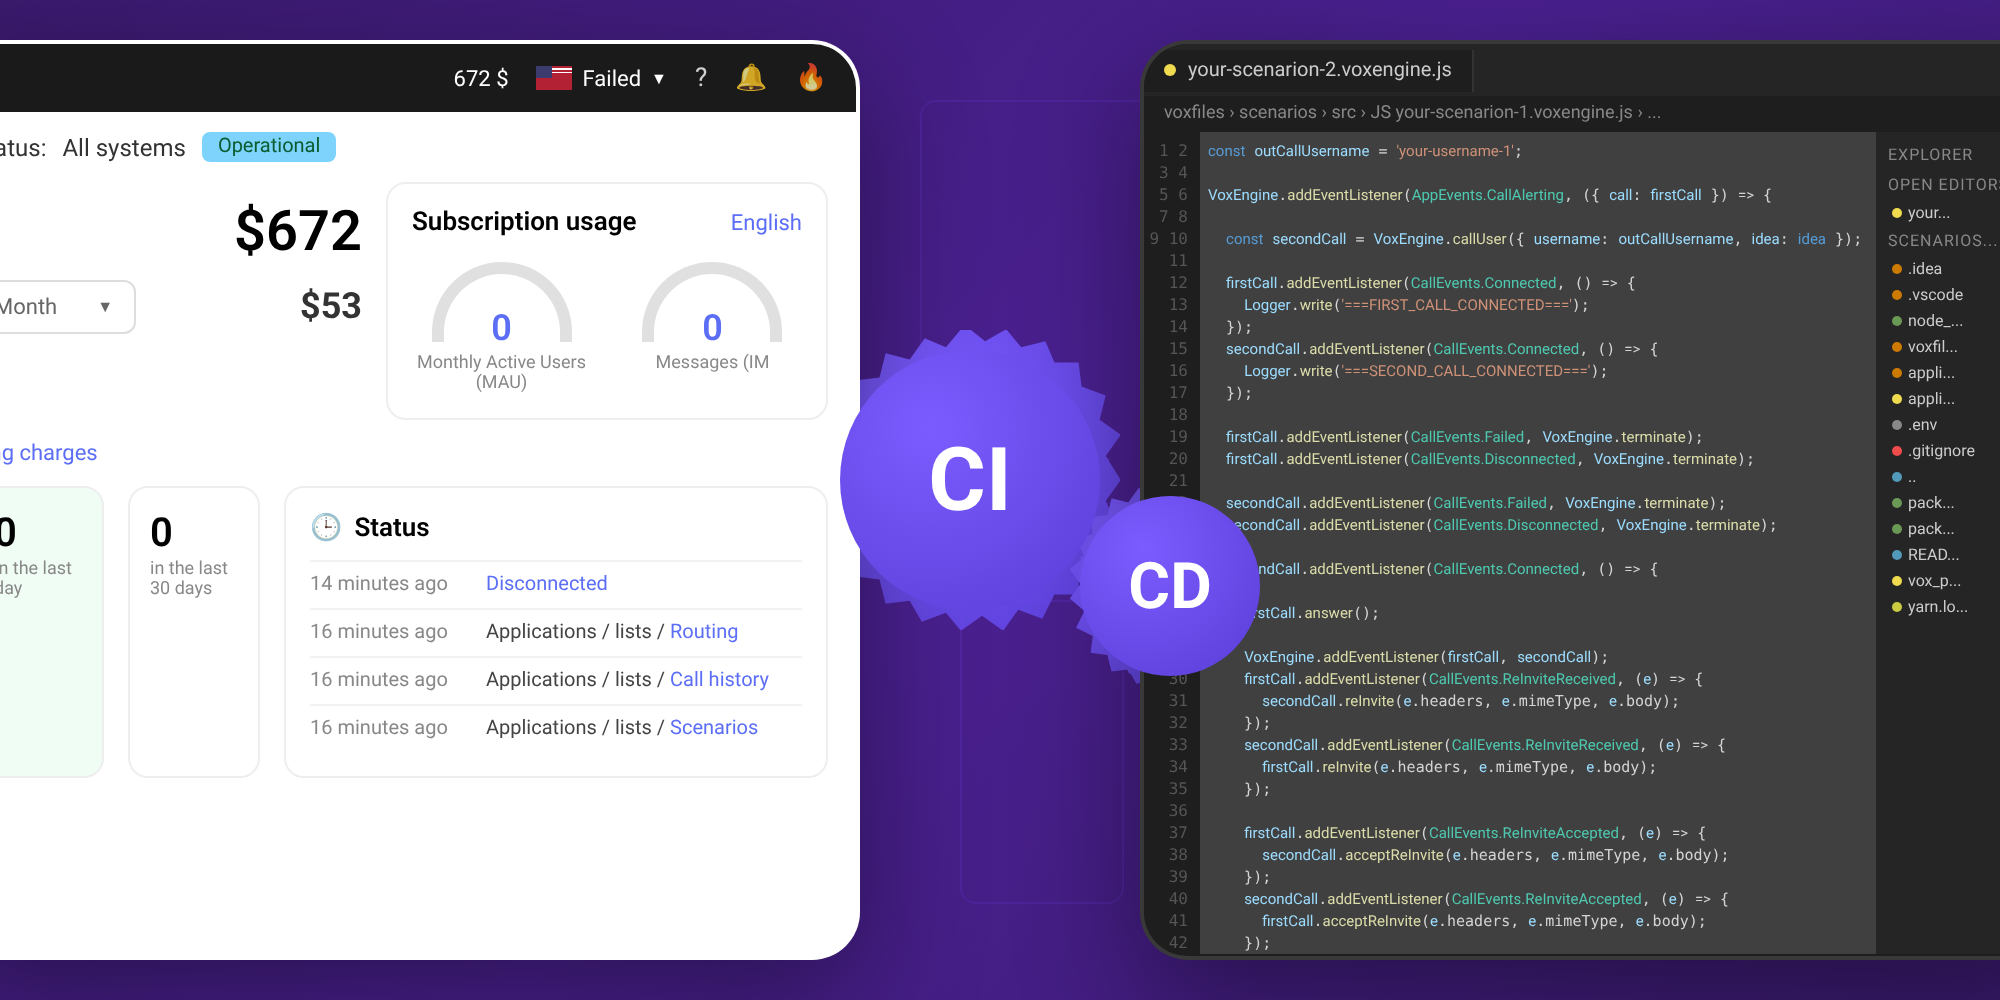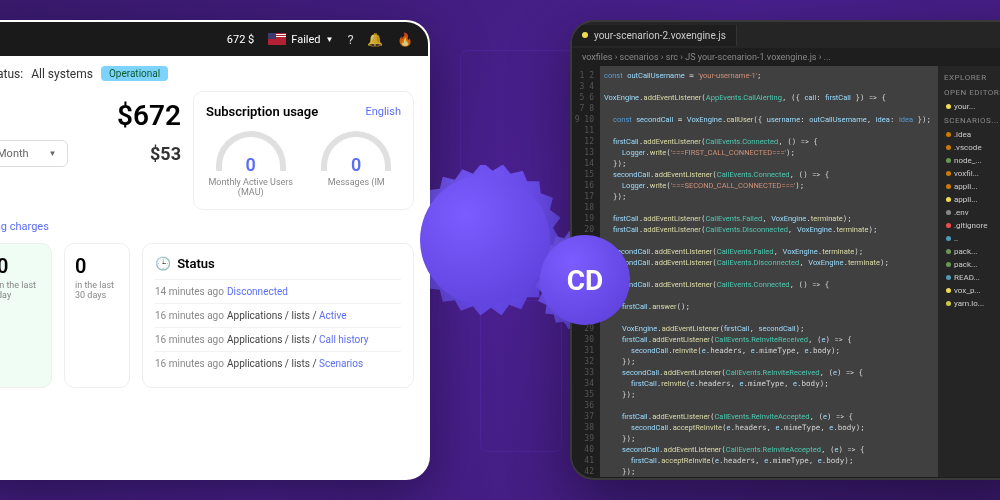--- a/index.html
+++ b/index.html
@@ -33,21 +33,21 @@
 .arc-val{position:absolute;bottom:-4px;left:50%;transform:translateX(-50%);font-size:18px;font-weight:600;color:#5b6ef5}
 .gauge-label{font-size:9px;color:#888;margin-top:6px}
 .link-blue{color:#5b6ef5;font-size:11px;padding:10px 14px;display:block}
 .bottom-row{display:flex;gap:12px;padding:0 14px}
 .stat-card{flex:0 0 66px;border:1px solid #eee;border-radius:10px;padding:10px;background:#fff}
 .stat-card.green{background:#f0fdf4}
 .stat-num{font-size:20px;font-weight:600}
 .stat-lbl{font-size:9px;color:#888;margin-top:2px}
 .recent{flex:1;border:1px solid #eee;border-radius:10px;padding:12px;background:#fff}
 .recent-title{font-size:13px;font-weight:600;display:flex;align-items:center;gap:6px;margin-bottom:8px}
-.recent-row{display:flex;gap:0;font-size:10px;padding:6px 0;border-top:1px solid #f2f2f2}
+.recent-row{display:flex;gap:16px;font-size:10px;padding:6px 0;border-top:1px solid #f2f2f2}
 .recent-row:first-of-type{border-top:none}
 .rtime{color:#888;width:72px}
 .rpath{color:#444}
 .rlink{color:#5b6ef5}
 
 .tabbar{background:#252526;height:26px;display:flex;align-items:center;font-size:10px;color:#ccc}
 .tab{background:#1e1e1e;padding:5px 10px;display:flex;align-items:center;gap:6px;border-right:1px solid #333}
 .tab .dot{width:6px;height:6px;border-radius:50%;background:#f0db4f}
 .crumb{font-size:9px;color:#888;padding:4px 10px;background:#1e1e1e}
 .code-body{display:flex;height:calc(100% - 45px)}
@@ -55,21 +55,21 @@
 .code{flex:1;background:#404040;font-family:Consolas,monospace;font-size:7.5px;line-height:11px;padding:4px 0 0 4px;color:#d4d4d4;white-space:pre;overflow:hidden}
 .explorer{width:90px;background:#252526;font-size:8px;color:#ccc;padding:4px}
 .exp-hdr{font-size:8px;color:#888;padding:3px 2px;letter-spacing:0.5px}
 .exp-item{padding:2px 4px;display:flex;align-items:center;gap:3px;white-space:nowrap;overflow:hidden}
 .fdot{width:5px;height:5px;border-radius:50%;flex-shrink:0}
 .k-const{color:#569cd6}.k-str{color:#ce9178}.k-fn{color:#dcdcaa}.k-obj{color:#9cdcfe}.k-prop{color:#4ec9b0}.k-arrow{color:#d4d4d4}
 
 .badge{position:absolute;border-radius:50%;display:flex;align-items:center;justify-content:center;color:#fff;font-weight:700;background:radial-gradient(circle at 35% 30%,#7b5cff,#5a3dd6)}
 .badge::before{content:"";position:absolute;inset:-6px;border-radius:50%;background:inherit;filter:blur(0);z-index:-1;-webkit-mask:radial-gradient(circle,transparent 55%,black 55%);clip-path:polygon(50% 0%,58% 6%,68% 3%,73% 11%,83% 12%,85% 21%,94% 26%,92% 36%,99% 43%,94% 51%,98% 60%,90% 66%,91% 76%,82% 79%,79% 89%,70% 88%,63% 96%,55% 92%,46% 98%,40% 91%,30% 93%,26% 85%,16% 83%,16% 74%,7% 69%,11% 60%,4% 53%,10% 45%,6% 36%,15% 31%,15% 21%,25% 19%,29% 10%,39% 12%,45% 4%)}
 .badge-ci{width:130px;height:130px;left:420px;top:175px;font-size:44px}
-.badge-cd{width:90px;height:90px;left:540px;top:235px;font-size:28px}
+.badge-cd{width:90px;height:90px;left:540px;top:248px;font-size:32px}
 .scallop{position:absolute;inset:-8%;background:inherit;clip-path:polygon(50% 0,55% 4%,62% 0,67% 6%,75% 4%,78% 11%,86% 11%,87% 19%,95% 22%,93% 30%,100% 35%,95% 42%,100% 50%,95% 57%,99% 65%,92% 69%,94% 78%,86% 80%,86% 88%,78% 88%,74% 96%,66% 93%,61% 100%,54% 95%,47% 100%,42% 94%,34% 97%,30% 90%,22% 91%,20% 83%,12% 82%,13% 74%,5% 70%,9% 62%,2% 56%,7% 49%,2% 42%,9% 36%,5% 28%,13% 25%,12% 17%,20% 16%,22% 8%,30% 10%,35% 3%,42% 6%,47% 0);z-index:-1}
 </style>
 </head>
 <body>
 
 <div class="bg-circuit"></div>
 
 <div class="panel panel-left">
   <div class="topbar">
     <span>672 $</span>
@@ -133,21 +133,21 @@
       <div class="recent-title">
           <span>🕒</span>
           <span>Status</span>
         </div>
       <div class="recent-row">
           <span class="rtime">14 minutes ago</span>
           <span class="rpath"><span></span><span class="rlink">Disconnected</span></span>
         </div>
       <div class="recent-row">
           <span class="rtime">16 minutes ago</span>
-          <span class="rpath"><span>Applications / lists / </span><span class="rlink">Active</span></span>
+          <span class="rpath"><span>Applications / lists / </span><span class="rlink">Routing</span></span>
         </div>
       <div class="recent-row">
           <span class="rtime">16 minutes ago</span>
           <span class="rpath"><span>Applications / lists / </span><span class="rlink">Call history</span></span>
         </div>
       <div class="recent-row">
           <span class="rtime">16 minutes ago</span>
           <span class="rpath"><span>Applications / lists / </span><span class="rlink">Scenarios</span></span>
         </div>
     </div>
@@ -279,17 +279,18 @@
           <div class="exp-item"><span class="fdot" style="background:#519aba"></span>READ...</div>
           <div class="exp-item"><span class="fdot" style="background:#f0db4f"></span>vox_p...</div>
           <div class="exp-item"><span class="fdot" style="background:#cbcb41"></span>yarn.lo...</div>
         </div>
     </div>
   </div>
 </div>
 
 <div class="badge badge-ci">
     <div class="scallop"></div>
+    <span>CI</span>
   </div>
 <div class="badge badge-cd">
     <div class="scallop"></div>
     <span>CD</span>
   </div>
 
 </body></html>

